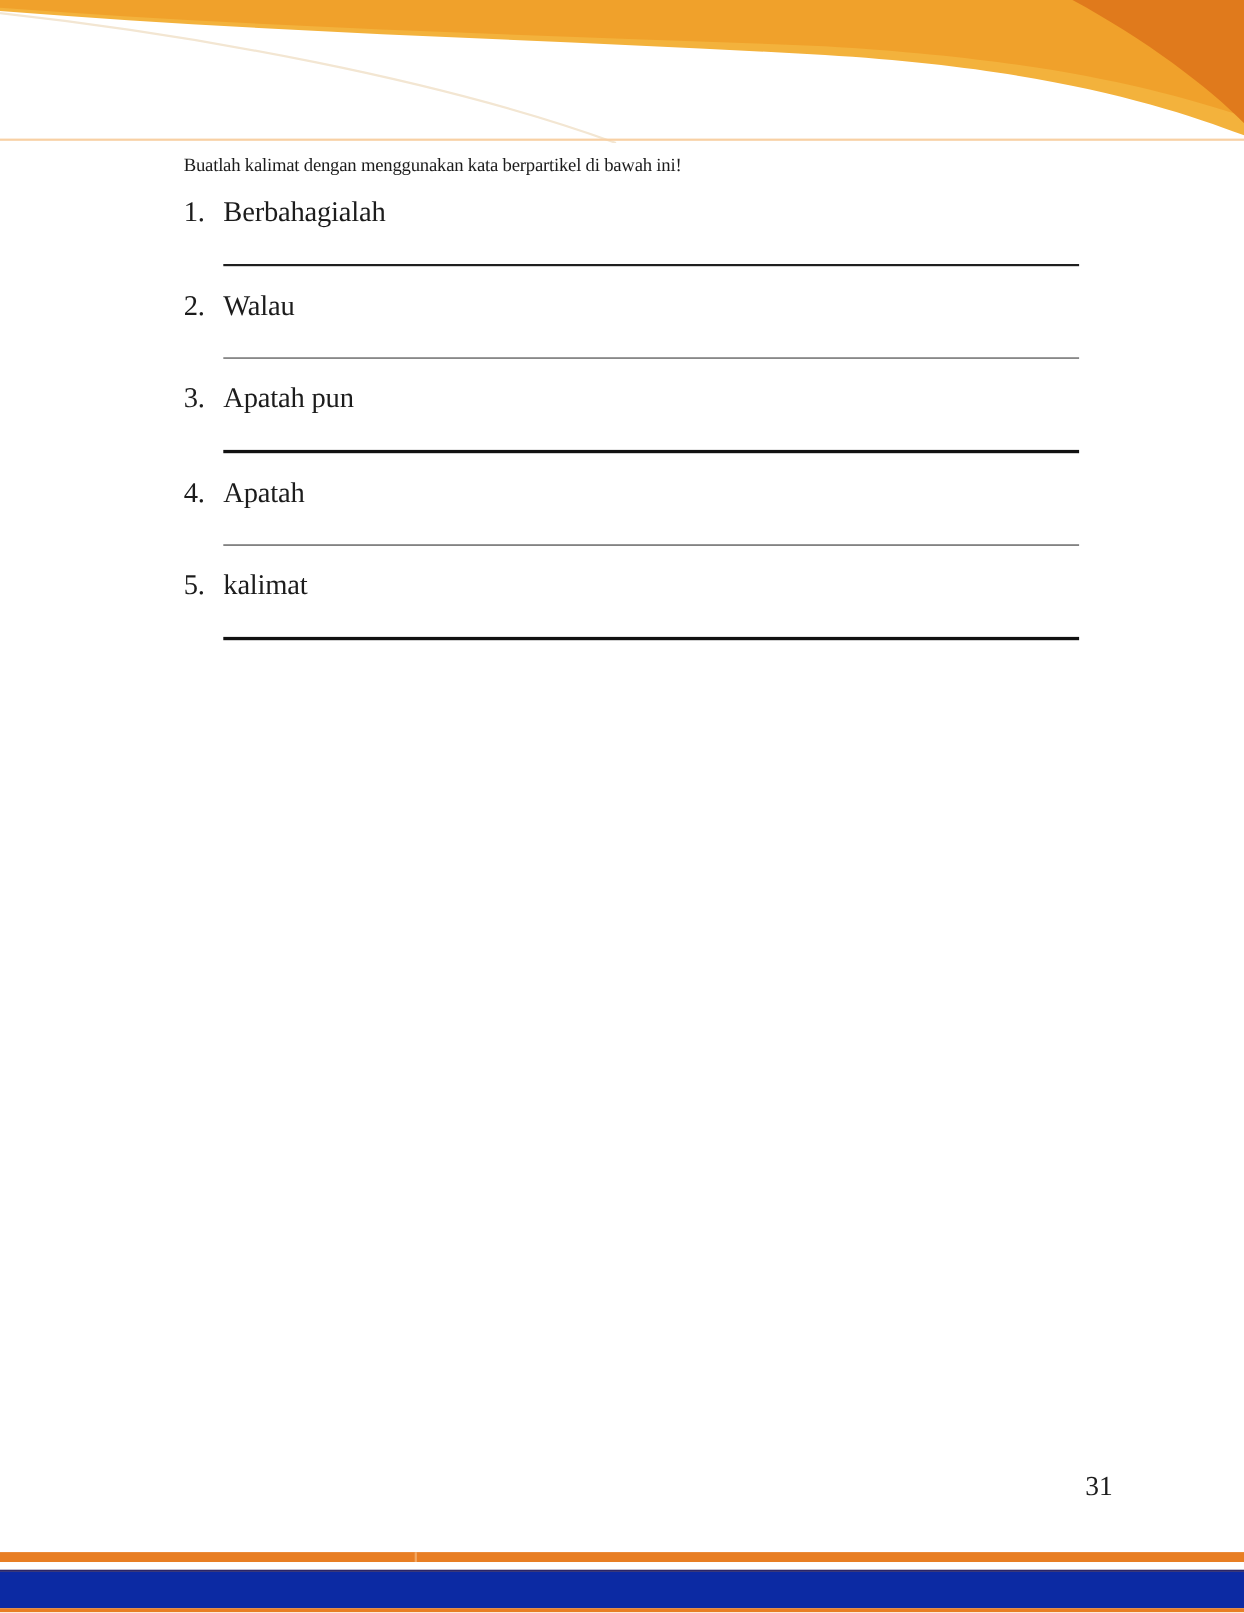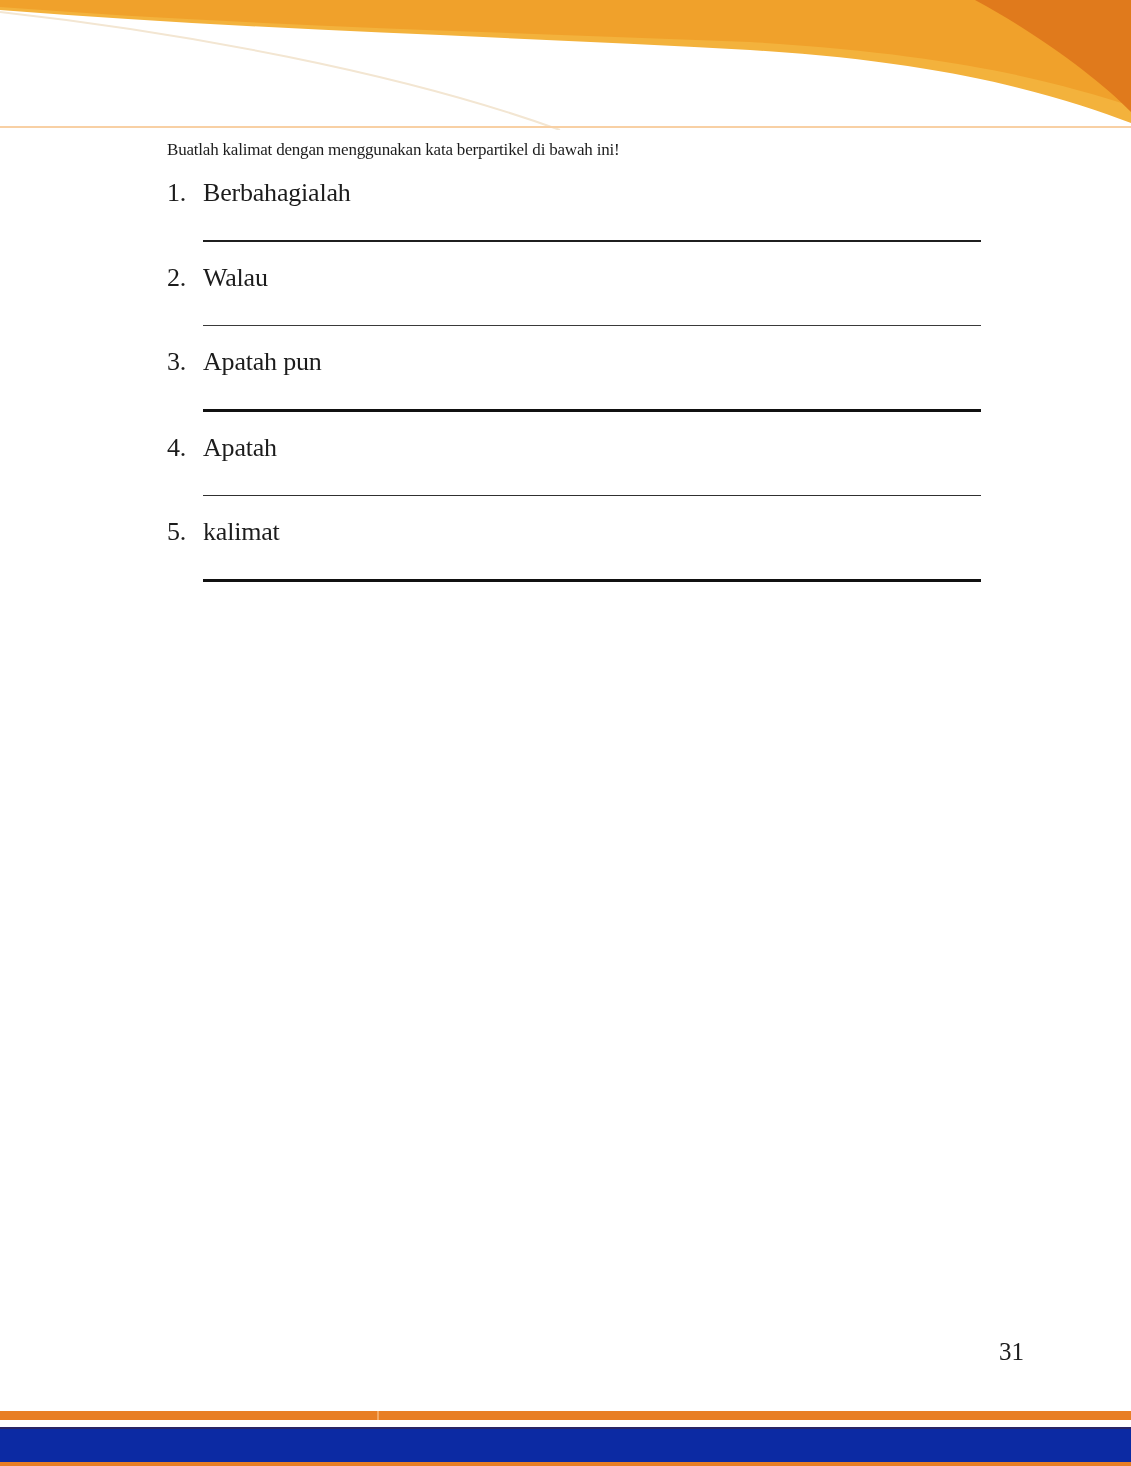--- a/index.html
+++ b/index.html
@@ -63,21 +63,21 @@
   .exercise-item:nth-child(2) .blank-line { height: 1px; background: #3a3a3a; }
   .exercise-item:nth-child(3) .blank-line { height: 3px; background: #111111; }
   .exercise-item:nth-child(4) .blank-line { height: 1px; background: #303030; }
   .exercise-item:nth-child(5) .blank-line { height: 3px; background: #111111; }
 
   .page-number {
     position: absolute;
     top: 1338px;
     left: 974px;
     width: 50px;
-    text-align: right;
+    text-align: center;
     font-size: 25px;
   }
 
   
   .footer-orange-bar {
     position: absolute;
     left: 0; top: 1411px;
     width: 1131px; height: 9px;
     background: var(--footer-orange, #E87E24);
   }

